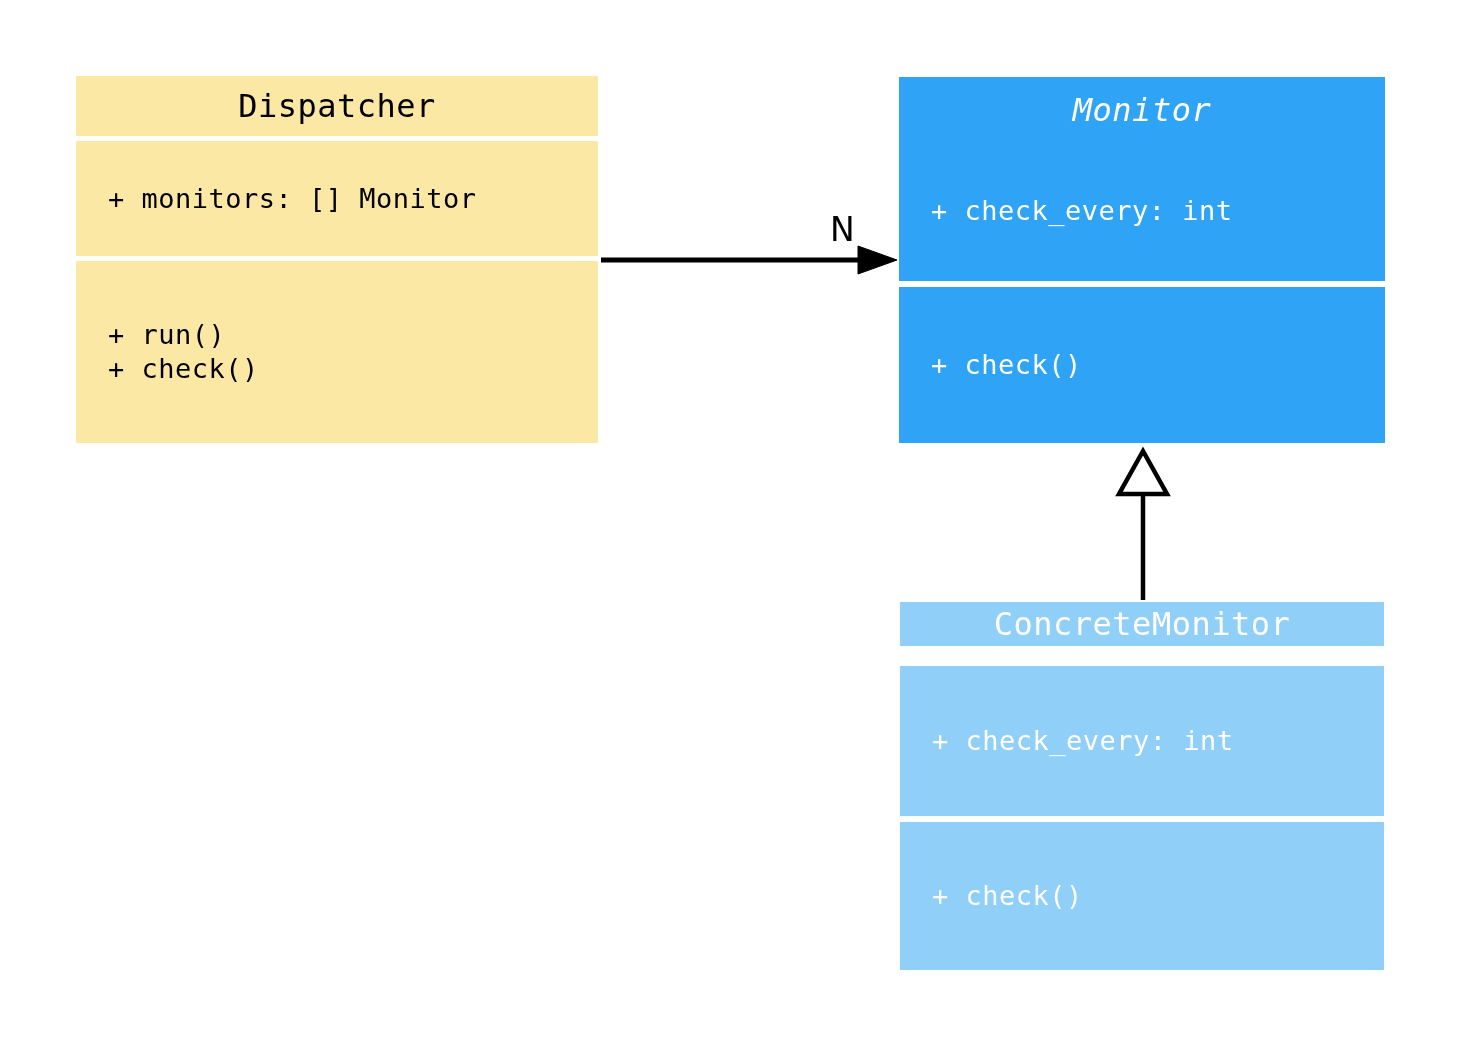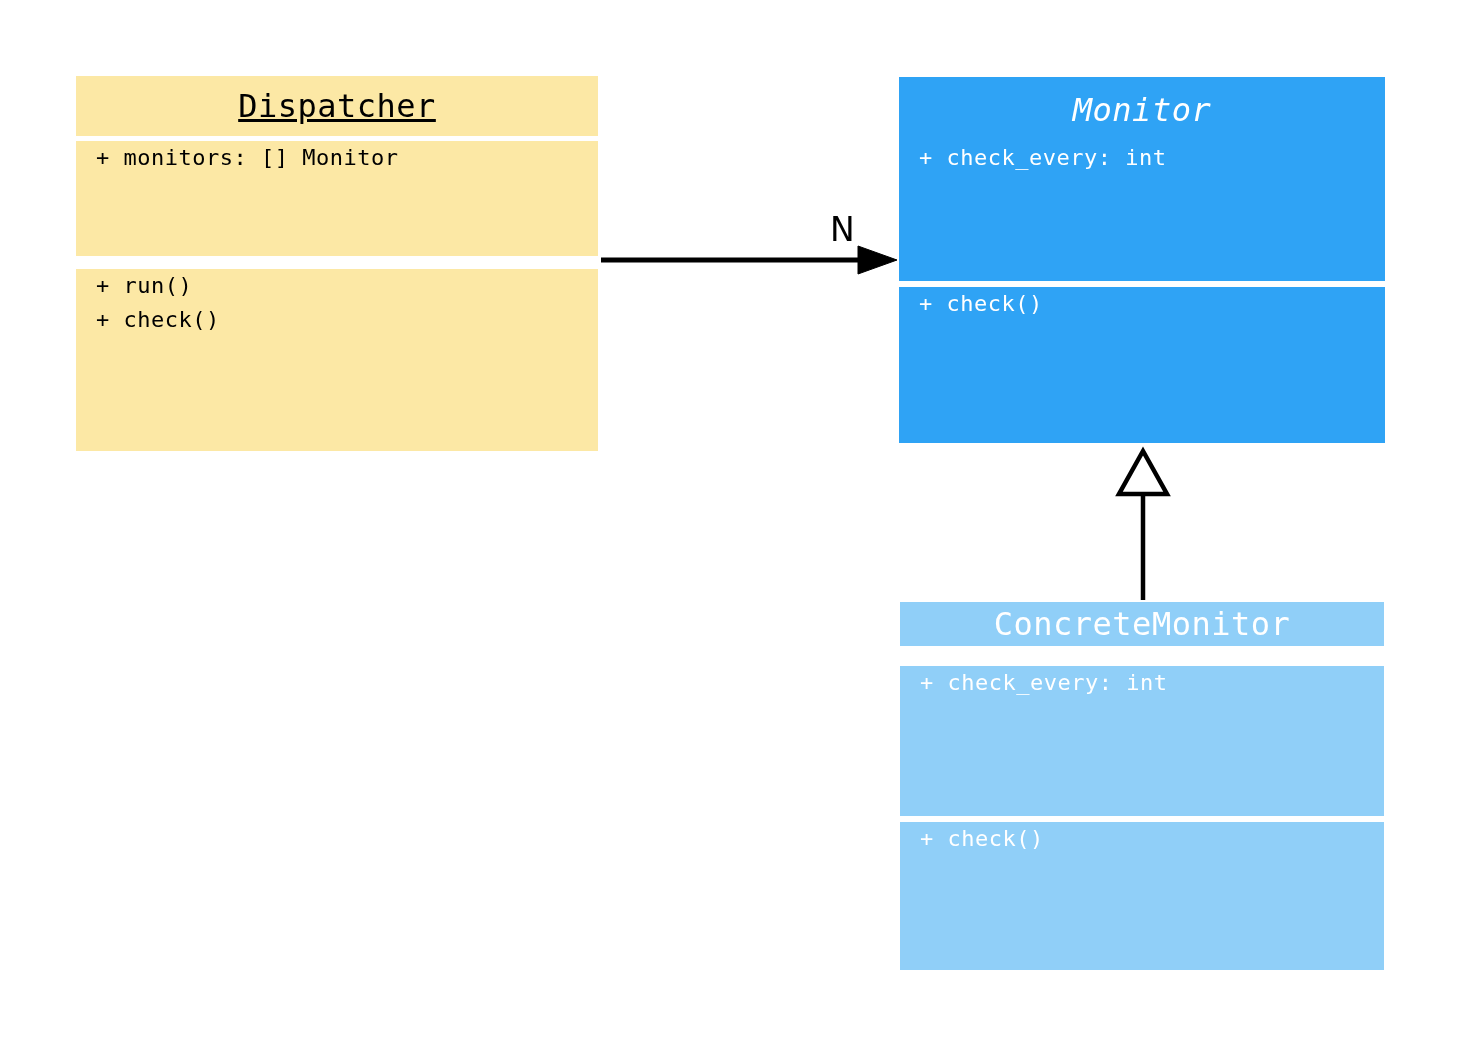--- a/index.html
+++ b/index.html
@@ -18,24 +18,25 @@
     align-items: center;
     justify-content: center;
     font-size: 32px;
     letter-spacing: 0.5px;
     white-space: nowrap;
   }
   .class-title.abstract { font-style: italic; }
   .member-section {
     display: flex;
     flex-direction: column;
-    font-size: 22px;
+    justify-content: center;
+    font-size: 27px;
     line-height: 34px;
     letter-spacing: 0.5px;
-    padding-left: 20px;
+    padding-left: 32px;
     white-space: nowrap;
     box-sizing: border-box;
   }
   #edges { position: absolute; left: 0; top: 0; pointer-events: none; }
   #edges line, #edges polygon { stroke: #000000; }
   .edge-line { stroke-width: 5; fill: none; }
   .inherit-line { stroke-width: 4.5; fill: none; }
   .assoc-head { fill: #000000; stroke-width: 1; }
   .inherit-head { fill: #ffffff; stroke-width: 4.5; stroke-linejoin: miter; }
   .edge-label {
@@ -44,25 +45,25 @@
     font-size: 33px;
     color: #000000;
   }
 </style>
 </head>
 <body>
 
 <div id="canvas">
 
   <div class="class-box" style="left: 76px; top: 76px; width: 522px; height: 367px; color: rgb(0, 0, 0);">
-    <div class="section class-title" style="top: 0px; height: 60px; background-color: rgb(252, 232, 165); text-decoration: underline;">Dispatcher</div>
+    <div class="section class-title" style="top: 0px; height: 60px; background-color: rgb(252, 232, 165);">Dispatcher</div>
     <div class="section member-section" style="top: 65px; height: 115px; background-color: rgb(252, 232, 165);">
       <div>+ monitors: [] Monitor</div>
     </div>
-    <div class="section member-section" style="top: 185px; height: 182px; background-color: rgb(252, 232, 165); margin-top: 8px;">
+    <div class="section member-section" style="top: 185px; height: 182px; background-color: rgb(252, 232, 165);">
       <div>+ run()</div>
       <div>+ check()</div>
     </div>
   </div>
 
   <div class="class-box" style="left: 899px; top: 77px; width: 486px; height: 366px; color: rgb(255, 255, 255);">
     <div class="section class-title abstract" style="top: 0px; height: 66px; background-color: rgb(47, 163, 245);">Monitor</div>
     <div class="section member-section" style="top: 64px; height: 140px; background-color: rgb(47, 163, 245);">
       <div>+ check_every: int</div>
     </div>

